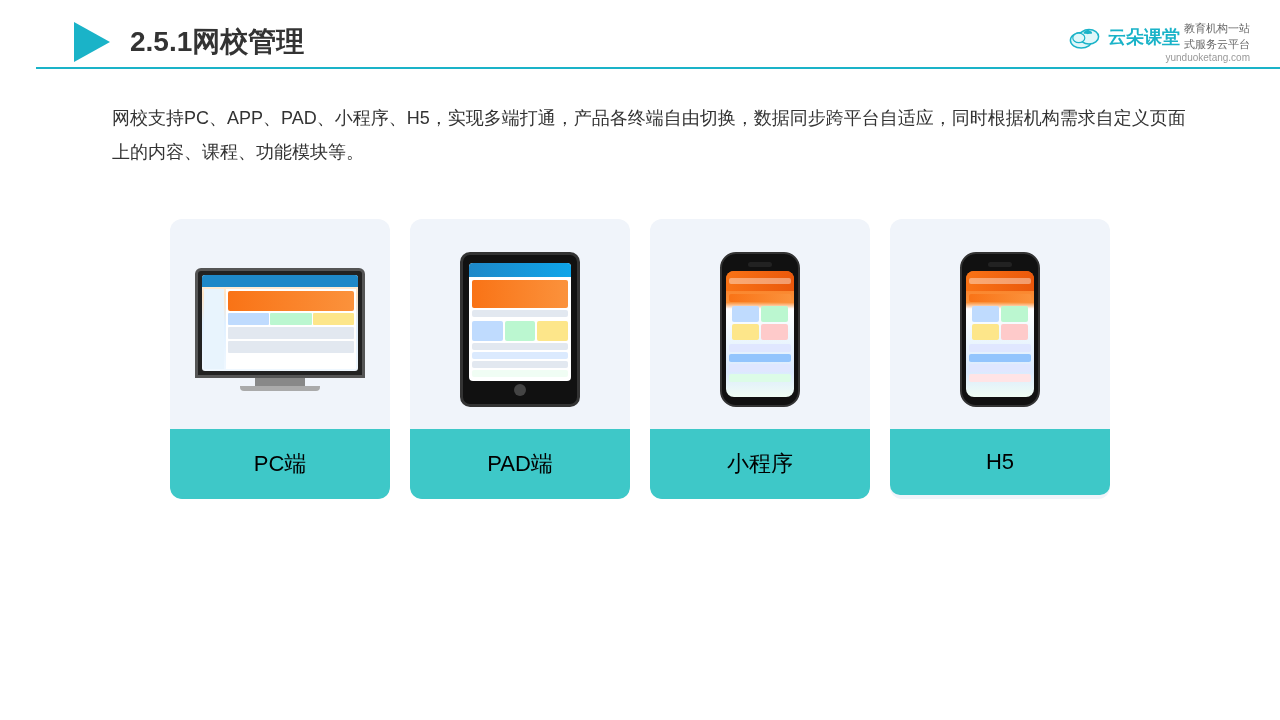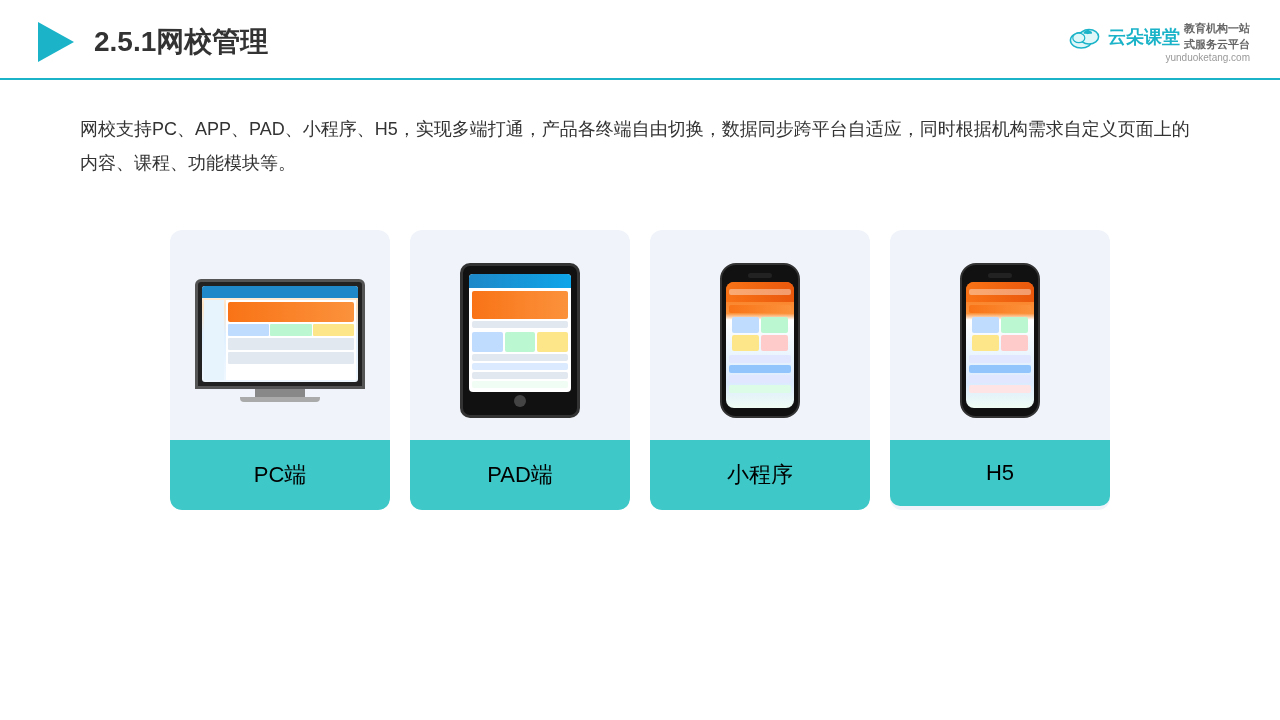--- a/index.html
+++ b/index.html
@@ -10,22 +10,23 @@
       font-family: 'Microsoft YaHei', 'PingFang SC', sans-serif;
       overflow: hidden;
       position: relative;
     }
 
     
     .header {
       display: flex;
       align-items: center;
       justify-content: space-between;
-      padding: 18px 30px 12px 30px;
+      padding: 18px 30px 1px 30px;
       border-bottom: 2px solid #1ab3c8;
+      margin-left: 36px;
     }
     .header-left {
       display: flex;
       align-items: center;
       gap: 16px;
     }
     .logo-play {
       width: 48px;
       height: 48px;
     }
@@ -52,33 +53,33 @@
     .brand-name {
       font-size: 18px;
       color: #1ab3c8;
       font-weight: bold;
     }
     .brand-sub {
       font-size: 11px;
       color: #666;
       text-align: right;
       line-height: 1.4;
-      font-weight: bold;
     }
     .brand-url {
       font-size: 10px;
       color: #999;
     }
 
     
     .description {
       padding: 32px 80px 20px 80px;
       font-size: 18px;
       color: #333;
       line-height: 1.9;
+      margin-left: 32px;
     }
 
     
     .cards-container {
       display: flex;
       justify-content: center;
       gap: 20px;
       padding: 20px 60px 0 60px;
       margin-top: 10px;
     }

